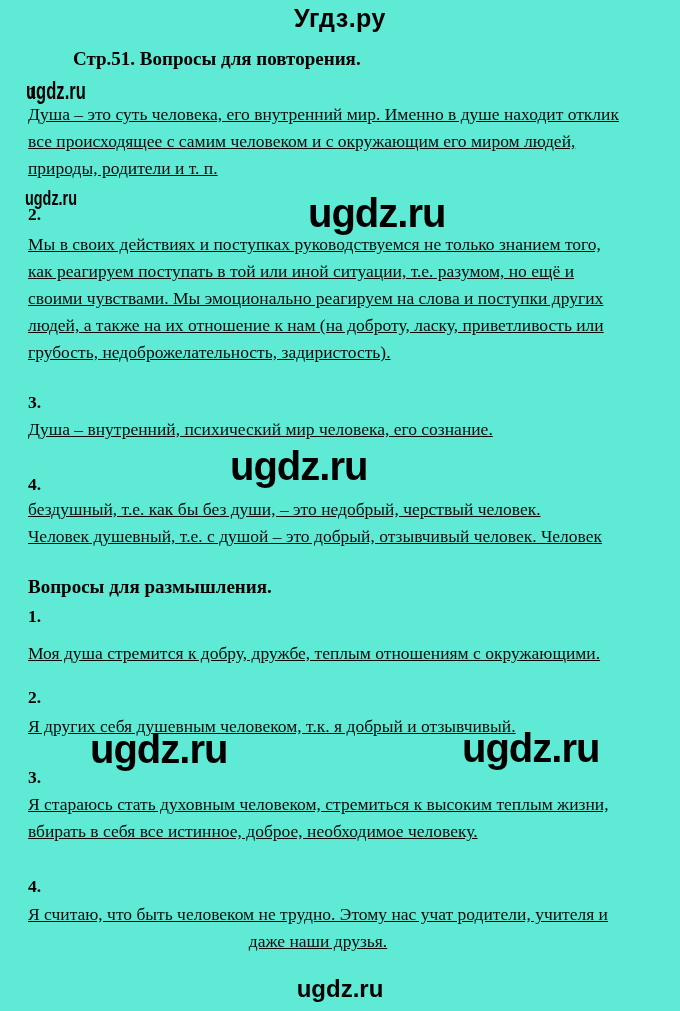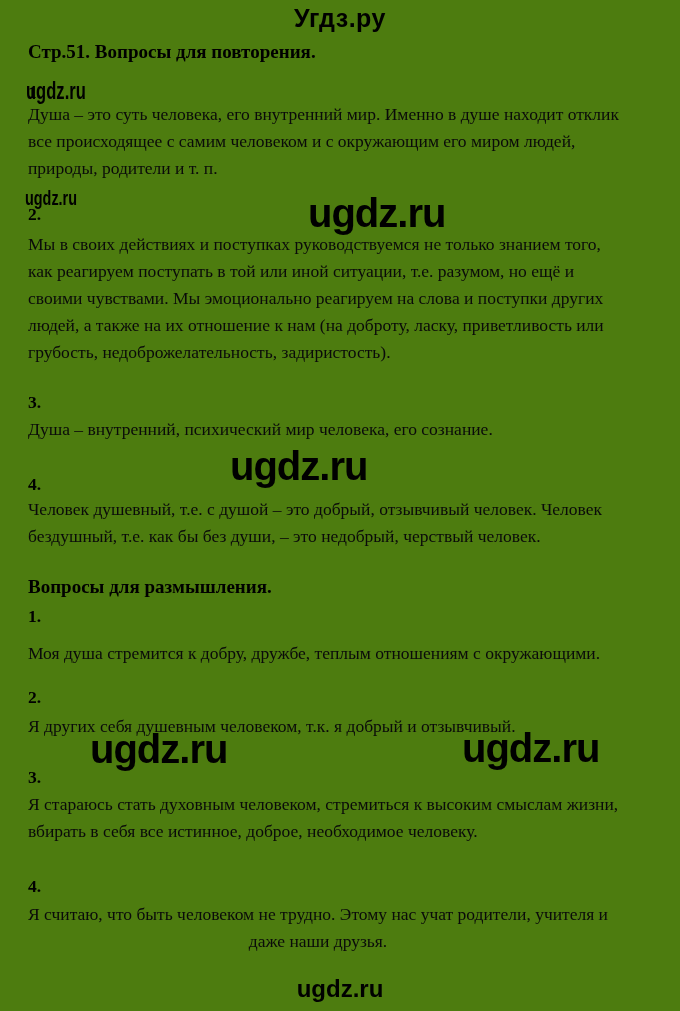--- a/index.html
+++ b/index.html
@@ -1,26 +1,26 @@
 <!DOCTYPE html>
 <html><head>
 <meta charset="utf-8">
 <style>
   html,body{margin:0;padding:0;background:#ffffff;}
   .page{
     position:relative;
     width:680px;height:1011px;
-    background:#4d7c0f;
+    background:#5eead4;
     overflow:hidden;
     color:#000;
     font-family:"Liberation Serif", serif;
   }
   
   .abs{position:absolute;left:28px;z-index:1;}
-  .body-text{font-size:17.5px;line-height:27px;color:#0a0a0a;}
+  .body-text{font-size:17.5px;line-height:27px;color:#0a0a0a;text-decoration:underline;}
   .body-text .ln{white-space:nowrap;height:27px;}
   .num{font-size:17.5px;font-weight:bold;line-height:20px;}
   .heading{font-size:19px;font-weight:bold;line-height:22px;white-space:nowrap;}
   
   .site-header{
     position:absolute;top:4px;left:0;right:0;
     text-align:center;
     font-family:"Liberation Sans", sans-serif;
     font-weight:bold;font-size:25px;letter-spacing:0.5px;
     z-index:1;
@@ -43,21 +43,21 @@
     z-index:2;
   }
   .wm-a{top:80px;left:26px;font-size:23px;transform:scaleX(0.72);transform-origin:left top;}
   .wm-b{top:188px;left:25px;font-size:20px;transform:scaleX(0.72);transform-origin:left top;}
   .wm-lg{font-size:40px;letter-spacing:-1px;}
   .wm-lg1{top:193px;left:308px;}
   .wm-lg2{top:446px;left:230px;}
   .wm-lg3{top:729px;left:90px;}
   .wm-lg4{top:728px;left:462px;}
   
-  .s1-heading{top:41px;}
+  .s1-heading{top:48px;margin-left:45px;}
   .num-1-1{top:82px;}
   .p-1-1{top:101px;}
   .num-1-2{top:204px;}
   .p-1-2{top:231px;}
   .num-1-3{top:392px;}
   .p-1-3{top:416px;}
   .num-1-4{top:474px;}
   .p-1-4{top:496px;}
   .s2-heading{top:576px;}
   .num-2-1{top:606px;}
@@ -98,42 +98,42 @@
   </div>
 
   <div class="abs num num-1-3">3.</div>
   <div class="abs body-text p-1-3">
     <div class="ln">Душа – внутренний, психический мир человека, его сознание.</div>
   </div>
 
   <div class="wm wm-lg wm-lg2">ugdz.ru</div>
   <div class="abs num num-1-4">4.</div>
   <div class="abs body-text p-1-4">
+    <div class="ln">бездушный, т.е. как бы без души, – это недобрый, черствый человек.</div>
     <div class="ln">Человек душевный, т.е. с душой – это добрый, отзывчивый человек. Человек</div>
-    <div class="ln">бездушный, т.е. как бы без души, – это недобрый, черствый человек.</div>
   </div>
 
   <div class="abs heading s2-heading">Вопросы для размышления.</div>
 
   <div class="abs num num-2-1">1.</div>
   <div class="abs body-text p-2-1">
     <div class="ln">Моя душа стремится к добру, дружбе, теплым отношениям с окружающими.</div>
   </div>
 
   <div class="abs num num-2-2">2.</div>
   <div class="abs body-text p-2-2">
     <div class="ln">Я других себя душевным человеком, т.к. я добрый и отзывчивый.</div>
   </div>
 
   <div class="wm wm-lg wm-lg3">ugdz.ru</div>
   <div class="wm wm-lg wm-lg4">ugdz.ru</div>
 
   <div class="abs num num-2-3">3.</div>
   <div class="abs body-text p-2-3">
-    <div class="ln">Я стараюсь стать духовным человеком, стремиться к высоким смыслам жизни,</div>
+    <div class="ln">Я стараюсь стать духовным человеком, стремиться к высоким теплым жизни,</div>
     <div class="ln">вбирать в себя все истинное, доброе, необходимое человеку.</div>
   </div>
 
   <div class="abs num num-2-4">4.</div>
   <div class="abs body-text p-2-4">
     <div class="ln">Я считаю, что быть человеком не трудно. Этому нас учат родители, учителя и</div>
     <div class="ln">даже наши друзья.</div>
   </div>
 
   <div class="page-footer">ugdz.ru</div>

